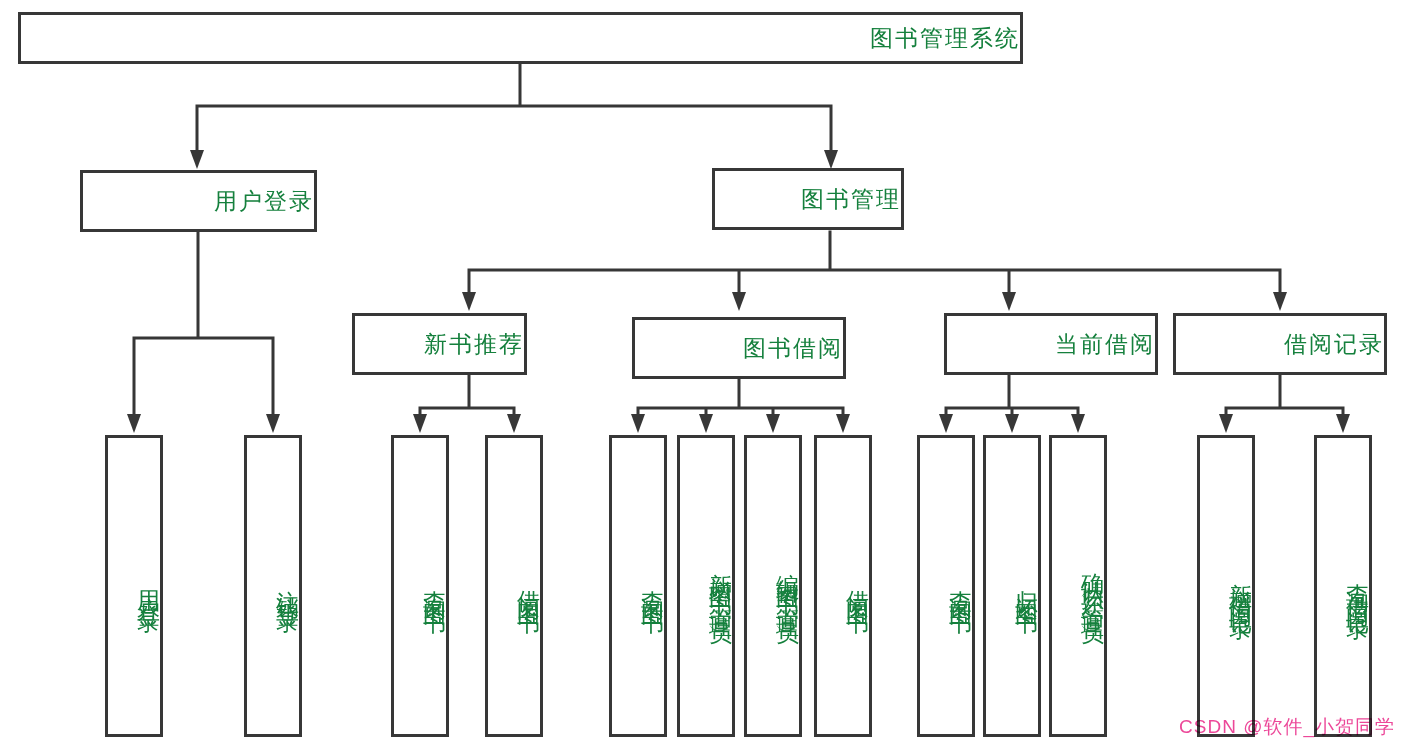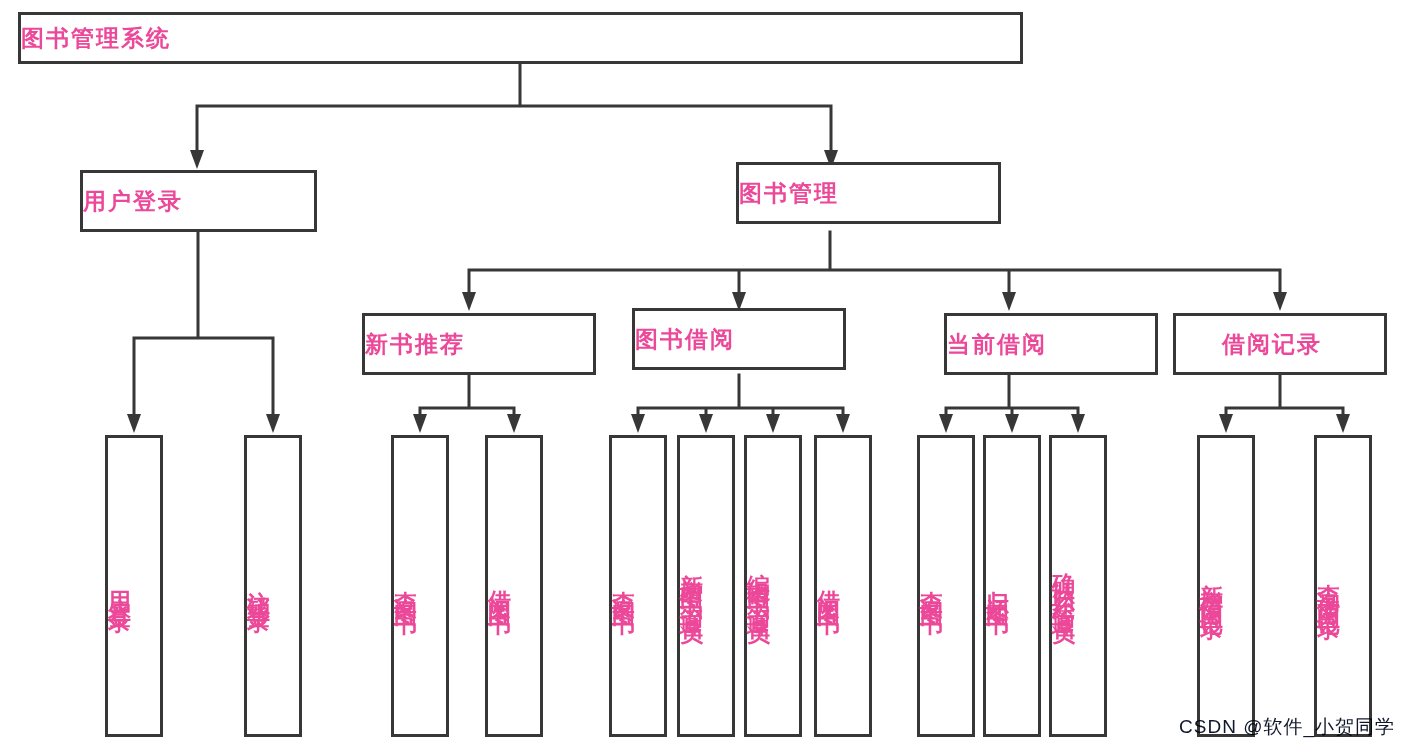--- a/index.html
+++ b/index.html
@@ -11,23 +11,22 @@
     font-family:"Liberation Sans","DejaVu Sans",sans-serif;
   }
   #connectors{position:absolute;left:0;top:0;width:1405px;height:747px;}
   .box{
     position:absolute;
     box-sizing:border-box;
     background:#ffffff;
     border:3px solid #373737;
     display:flex;
     align-items:center;
-    justify-content:flex-start;
-    color:#ec4899;
-    font-weight:bold;
+    justify-content:flex-end;
+    color:#15803d;
   }
   .h-box span{
     font-size:23px;
     letter-spacing:2px;
     white-space:nowrap;
     line-height:1;
   }
   .v-box span{
     writing-mode:vertical-rl;
     text-orientation:mixed;
@@ -35,21 +34,21 @@
     letter-spacing:7px;
     line-height:1;
     white-space:nowrap;
   }
   #watermark{
     position:absolute;
     right:10px;
     top:714px;
     font-size:19px;
     letter-spacing:1px;
-    color:#0f172a;
+    color:#ec4899;
     mix-blend-mode:multiply;
     white-space:nowrap;
     z-index:5;
   }
 </style>
 </head>
 <body>
 
 <div id="canvas">
 
@@ -96,28 +95,28 @@
     </g>
   </svg>
 
   <div class="box h-box" style="left:18px;top:12px;width:1005px;height:52px;">
     <span>图书管理系统</span>
   </div>
 
   <div class="box h-box" style="left:80px;top:170px;width:237px;height:62px;">
     <span>用户登录</span>
   </div>
-  <div class="box h-box" style="left:712px;top:162px;width:265px;height:62px;margin-left:24px;">
+  <div class="box h-box" style="left:712px;top:168px;width:192px;height:62px;">
     <span>图书管理</span>
   </div>
 
-  <div class="box h-box" style="left:362px;top:313px;width:234px;height:62px;">
+  <div class="box h-box" style="left:352px;top:313px;width:175px;height:62px;">
     <span>新书推荐</span>
   </div>
-  <div class="box h-box" style="left:632px;top:308px;width:214px;height:62px;">
+  <div class="box h-box" style="left:632px;top:317px;width:214px;height:62px;">
     <span>图书借阅</span>
   </div>
   <div class="box h-box" style="left:944px;top:313px;width:214px;height:62px;">
     <span>当前借阅</span>
   </div>
   <div class="box h-box" style="left:1173px;top:313px;width:214px;height:62px;padding-left:46px;">
     <span>借阅记录</span>
   </div>
 
   <div class="box v-box" style="left:105px;top:435px;width:58px;height:302px;">

